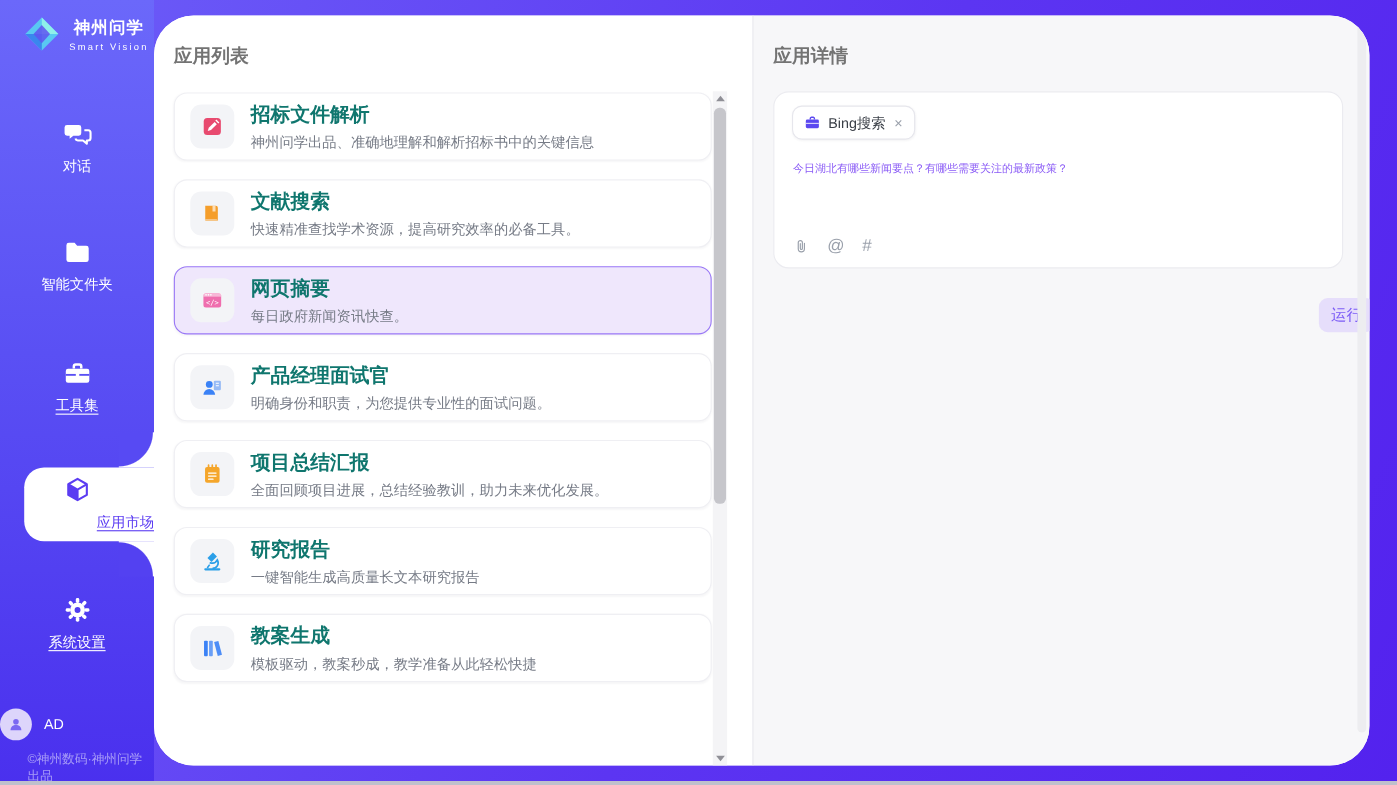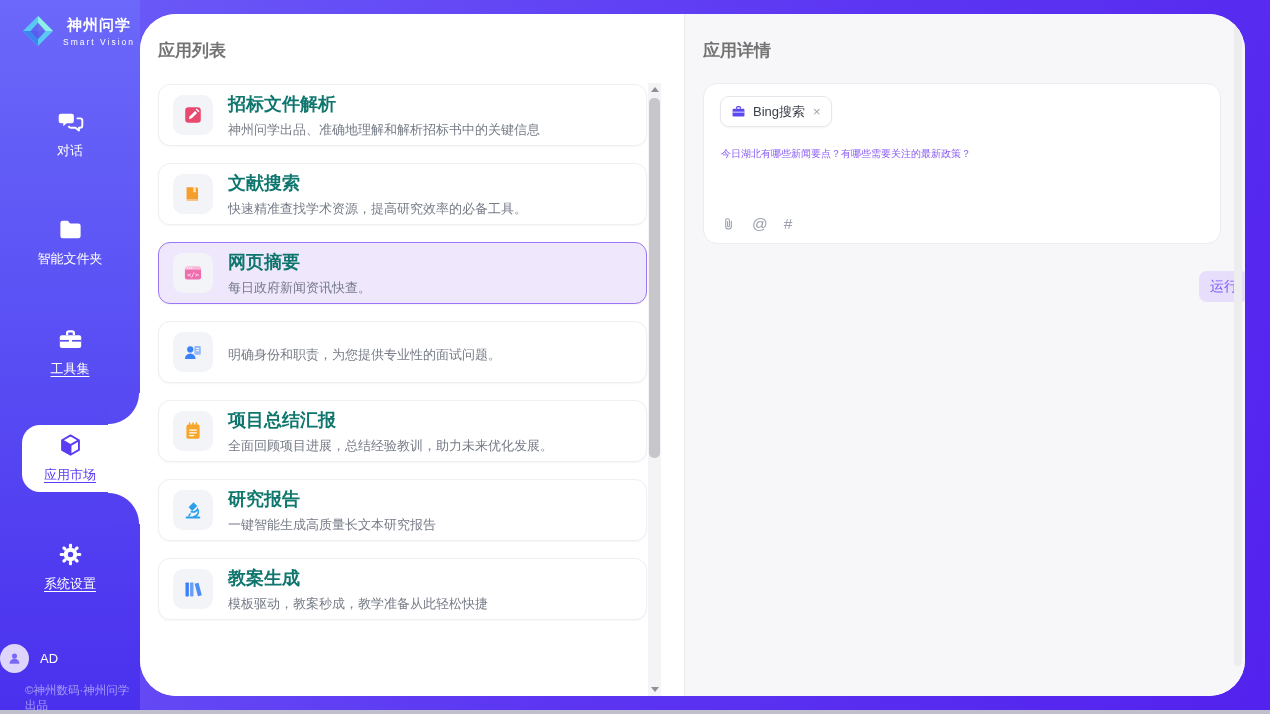--- a/index.html
+++ b/index.html
@@ -13,21 +13,21 @@
   .sidebar { position:absolute; left:0; top:0; width:140px; height:714px;
     background:linear-gradient(180deg,#6b68fa 0%,#5a50f4 45%,#4a30ee 100%); z-index:1; }
   .logo { position:absolute; left:20px; top:13px; display:flex; align-items:center; gap:7px; color:#fff; }
   .logo svg { width:36px; height:36px; }
   .brand-name { font-size:15px; font-weight:700; letter-spacing:1px;text-align:center; }
   .brand-sub { font-size:8.5px; letter-spacing:2px; margin-top:2px; }
   .nav-item { position:absolute; width:140px; text-align:center; color:#fff; cursor:pointer; z-index:3; }
   .nav-item svg { width:27px; height:27px; display:block; margin:0 auto; }
   .nav-label { font-size:13px; margin-top:7px; display:inline-block; }
   .nav-label.u { text-decoration:underline; text-underline-offset:3px; }
-  .nav-item.active { color:#5b3cf2; }
+  .nav-item.active { color:#5b3cf2;text-align:right; }
   
   .blob { position:absolute; left:22px; top:425px; width:118px; height:67px; background:#fff;
     border-radius:18px 0 0 18px; z-index:2; }
   .scoop-top { position:absolute; left:108px; top:393px; width:32px; height:32px; z-index:2;
     background:radial-gradient(circle 32px at 0 0,#574af3 0 30.5px,#fff 31.5px); }
   .scoop-bottom { position:absolute; left:108px; top:492px; width:32px; height:32px; z-index:2;
     background:radial-gradient(circle 32px at 0 100%,#5341f1 0 30.5px,#fff 31.5px); }
   .user-row { position:absolute; left:0; top:644px; width:140px; display:flex; align-items:center;
     gap:11px; z-index:3; cursor:pointer; }
   .avatar { width:29px; height:29px; border-radius:50%; background:#ddd5fb; display:flex;
@@ -223,20 +223,21 @@
   <div class="app-card">
     <div class="app-icon" style="color: rgb(59, 130, 246);">
             <svg viewBox="0 0 24 24">
               <rect x="13.5" y="5.5" width="7" height="9.5" rx="1.2" fill="currentColor" opacity="0.5"></rect>
               <path d="M15.5 8.2h3M15.5 10.6h3" stroke="#fff" stroke-width="1"></path>
               <circle cx="9" cy="9.2" r="3.4" fill="currentColor"></circle>
               <path d="M3.2 19.5a5.8 5.8 0 0 1 11.6 0z" fill="currentColor"></path>
             </svg>
           </div>
     <div class="app-text">
+      <div class="app-title">产品经理面试官</div>
       <div class="app-desc">明确身份和职责，为您提供专业性的面试问题。</div>
     </div>
   </div>
 
   <div class="app-card">
     <div class="app-icon" style="color: rgb(245, 166, 43);">
             <svg viewBox="0 0 24 24">
               <rect x="4.8" y="5" width="14.4" height="15.5" rx="2" fill="currentColor"></rect>
               <path d="M8.3 3.2v3.4M12 3.2v3.4M15.7 3.2v3.4" stroke="currentColor" stroke-width="1.7" stroke-linecap="round"></path>
               <path d="M8.3 11h7.4M8.3 14h7.4M8.3 17h4.4" stroke="#fff" stroke-width="1.3" stroke-linecap="round"></path>

